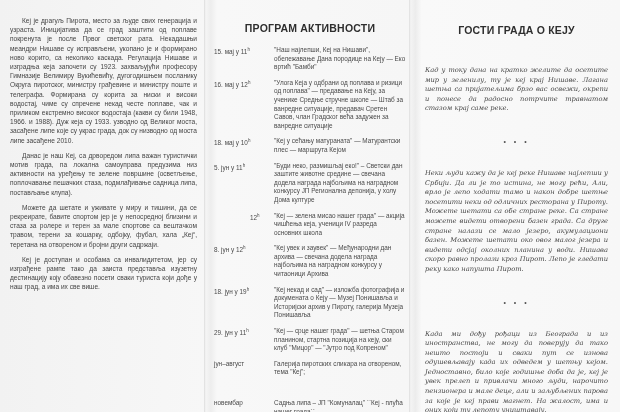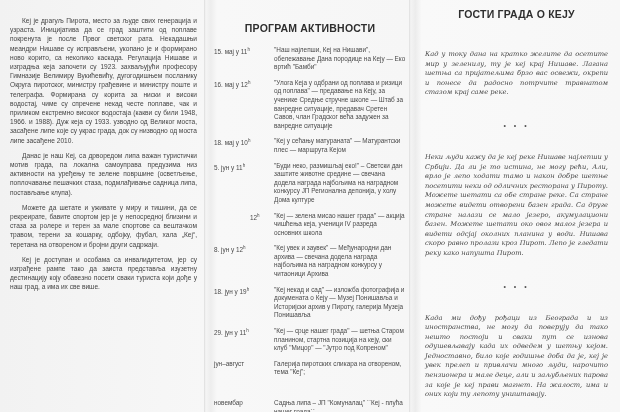--- a/index.html
+++ b/index.html
@@ -9,21 +9,21 @@
     font-family: "Liberation Sans", sans-serif;
     color: #3a3a3a;
   }
   .sheet {
     position: relative; width: 620px; height: 412px;
     background: linear-gradient(90deg, #f2f2f2 0%, #f7f7f7 33%, #ededed 34%, #f8f8f8 35%, #f6f6f6 66%, #ececec 67%, #f9f9f9 68%, #f7f7f7 100%);
   }
   .panel { position: absolute; top: 0; height: 412px; box-sizing: border-box; }
   .panel-left { left: 0; width: 205px; padding: 16px 8px 0 10px; }
   .panel-mid { left: 206px; width: 204px; padding: 10px 4px 0 8px; margin-top: 12px; }
-  .panel-right { left: 411px; width: 209px; padding: 8px 12px 0 14px; }
+  .panel-right { left: 411px; width: 209px; padding: 24px 12px 0 14px; }
   .fold { position: absolute; top: 0; width: 2px; height: 412px; background: linear-gradient(90deg,#dcdcdc,#f7f7f7); }
   .fold1 { left: 204px; } .fold2 { left: 409px; }
 
   .left p {
     margin: 0 0 6px 0; font-size: 6.6px; line-height: 9.2px;
     text-align: justify; text-indent: 12px; color: #454545;
   }
 
   .section-title {
     text-align: center; font-weight: bold; font-size: 10.5px;

